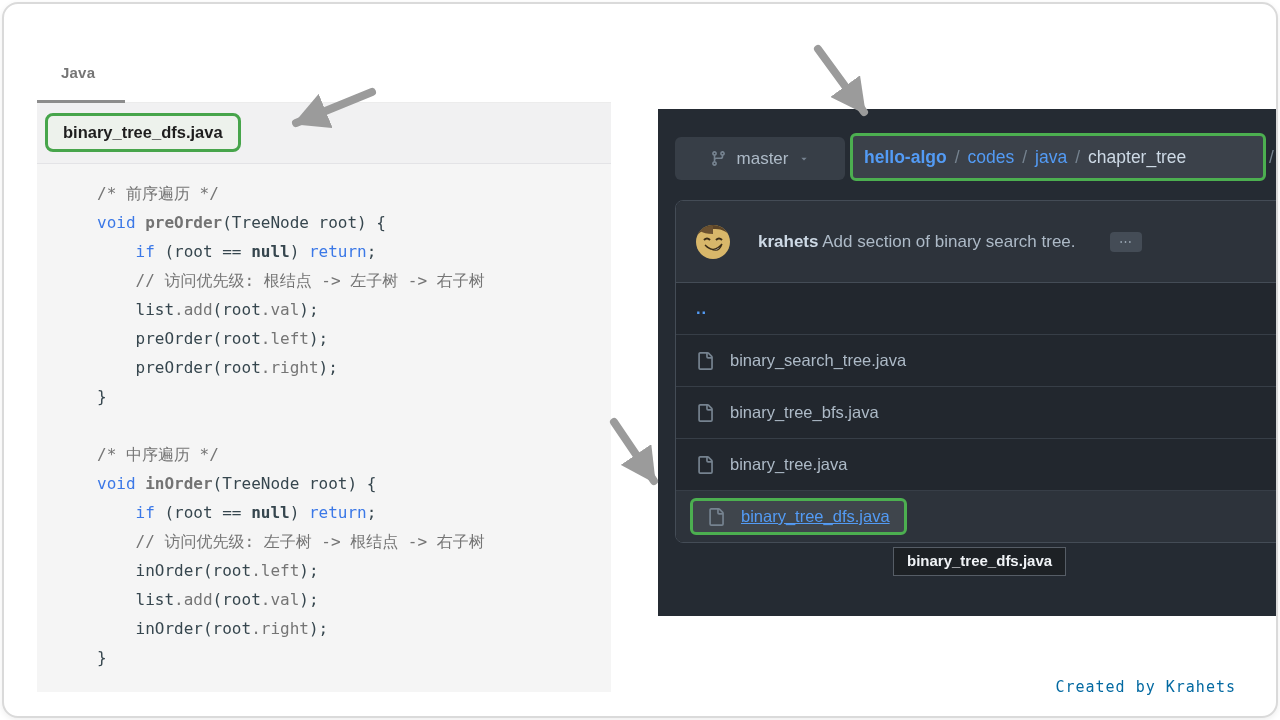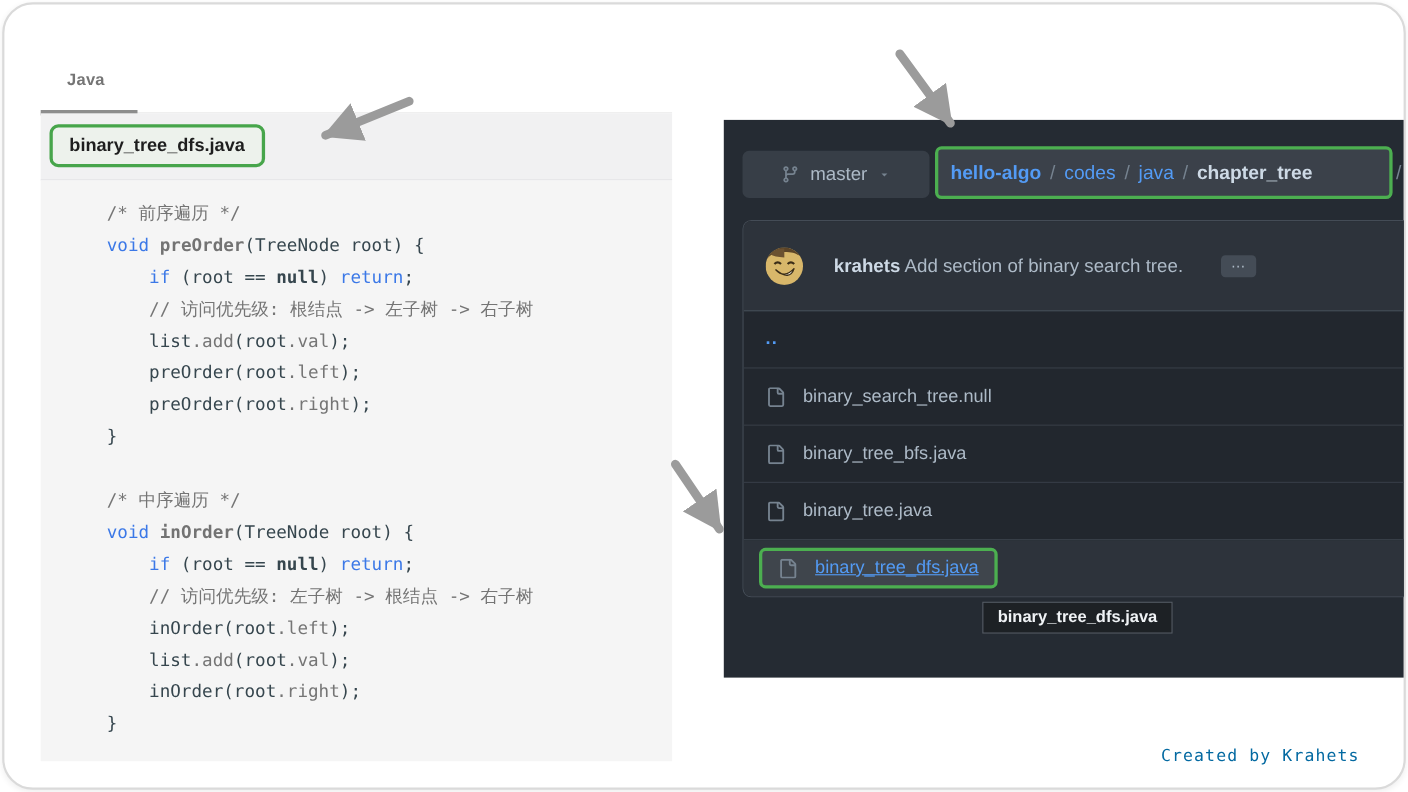--- a/index.html
+++ b/index.html
@@ -1,18 +1,18 @@
 <!DOCTYPE html>
 <html><head>
 <meta charset="utf-8">
 <style>
   html,body{margin:0;padding:0;background:#ffffff;width:1280px;height:720px;
     font-family:"Liberation Sans",sans-serif;}
   .page-card{position:absolute;left:2px;top:2px;width:1272px;height:712px;
-    background:#ffffff;border:2px solid #dadada;border-radius:28px;
+    background:#ffffff;border:2px solid #dadada;border-radius:16px;
     box-shadow:0 2px 6px rgba(0,0,0,.07);overflow:hidden;}
 
   
   .tab-strip{position:absolute;left:33px;top:56px;width:574px;height:42px;
     border-bottom:1px solid #ececec;}
   .tab-label{position:absolute;left:24px;top:4px;font-size:15px;font-weight:700;
     color:#757575;letter-spacing:.2px;}
   .tab-underline{position:absolute;left:0;bottom:-3px;width:88px;height:5px;
     background:#8d8d8d;}
   .file-header{position:absolute;left:33px;top:99px;width:574px;height:61px;
@@ -39,21 +39,21 @@
   .branch-btn{position:absolute;left:17px;top:28px;width:170px;height:43px;
     background:#373e47;border-radius:6px;display:flex;align-items:center;
     justify-content:center;gap:10px;color:#adbac7;font-size:17px;cursor:pointer;}
   .crumb-box{position:absolute;left:192px;top:24px;width:416px;height:48px;
     box-sizing:border-box;border:3px solid #4caf50;border-radius:6px;
     background:rgba(205,217,229,.13);display:flex;align-items:center;
     padding:0 11px;font-size:17.5px;white-space:nowrap;overflow:hidden;}
   .c-bold-link{color:#539bf5;font-weight:700;text-align:right;}
   .c-link{color:#539bf5;}
   .c-sep{color:#768390;margin:0 8px;}
-  .c-cur{color:#cdd9e5;font-weight:700;}
+  .c-cur{color:#cdd9e5;font-weight:400;}
   .crumb-tail{position:absolute;left:1251px-640px;top:38px;color:#768390;font-size:17.5px;}
   .crumb-tail{left:611px;}
 
   .file-box{position:absolute;left:17px;top:91px;width:612px;
     border:1px solid #444c56;border-radius:8px;overflow:hidden;background:#22272e;}
   .commit-row{height:81px;background:#2d333b;border-bottom:1px solid #444c56;
     display:flex;align-items:center;padding:0 20px;gap:28px;font-size:17px;}
   .commit-author{font-weight:700;color:#cdd9e5;}
   .commit-msg{color:#adbac7;}
   .more-btn{width:32px;height:20px;background:#444c56;border-radius:4px;
@@ -157,21 +157,21 @@
       <div class="f-row">
         <a class="up-link" href="#">..</a>
       </div>
 
       <div class="f-row">
         <span class="icon">
           <svg width="18" height="18" viewBox="0 0 16 16" fill="#768390">
               <path d="M2 1.75C2 .784 2.784 0 3.75 0h6.586c.464 0 .909.184 1.237.513l2.914 2.914c.329.328.513.773.513 1.237v9.586A1.75 1.75 0 0 1 13.25 16h-9.5A1.75 1.75 0 0 1 2 14.25Zm1.75-.25a.25.25 0 0 0-.25.25v12.5c0 .138.112.25.25.25h9.5a.25.25 0 0 0 .25-.25V6h-2.75A1.75 1.75 0 0 1 9 4.25V1.5Zm6.75.062V4.25c0 .138.112.25.25.25h2.688l-.011-.013-2.914-2.914-.013-.011Z"></path>
             </svg>
         </span>
-        <span class="f-name">binary_search_tree.null</span>
+        <span class="f-name">binary_search_tree.java</span>
       </div>
 
       <div class="f-row">
         <span class="icon">
           <svg width="18" height="18" viewBox="0 0 16 16" fill="#768390">
               <path d="M2 1.75C2 .784 2.784 0 3.75 0h6.586c.464 0 .909.184 1.237.513l2.914 2.914c.329.328.513.773.513 1.237v9.586A1.75 1.75 0 0 1 13.25 16h-9.5A1.75 1.75 0 0 1 2 14.25Zm1.75-.25a.25.25 0 0 0-.25.25v12.5c0 .138.112.25.25.25h9.5a.25.25 0 0 0 .25-.25V6h-2.75A1.75 1.75 0 0 1 9 4.25V1.5Zm6.75.062V4.25c0 .138.112.25.25.25h2.688l-.011-.013-2.914-2.914-.013-.011Z"></path>
             </svg>
         </span>
         <span class="f-name">binary_tree_bfs.java</span>
       </div>

